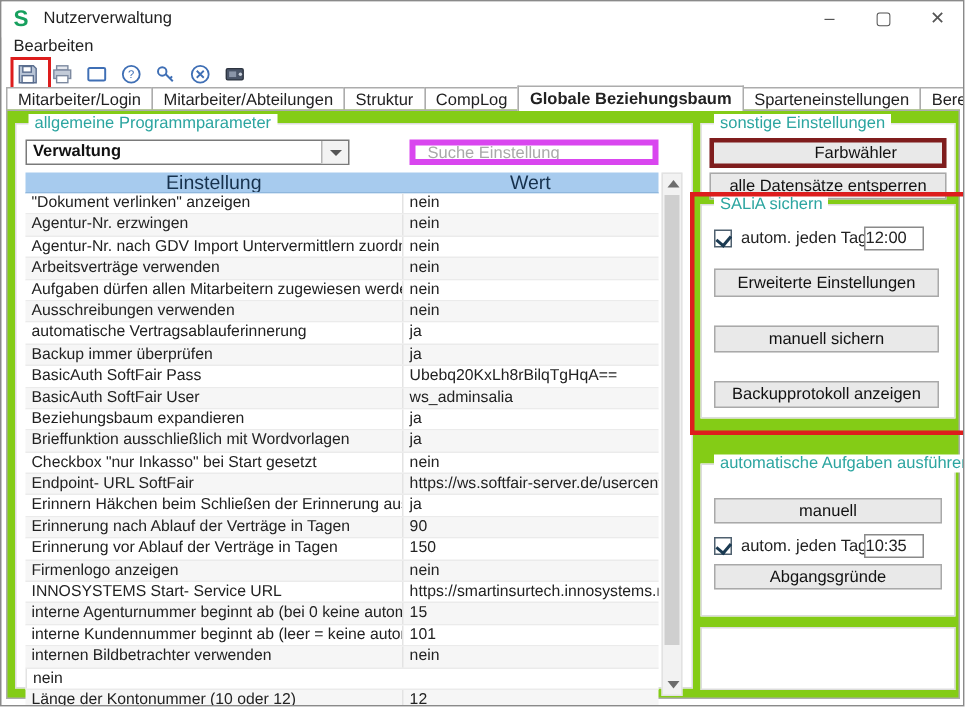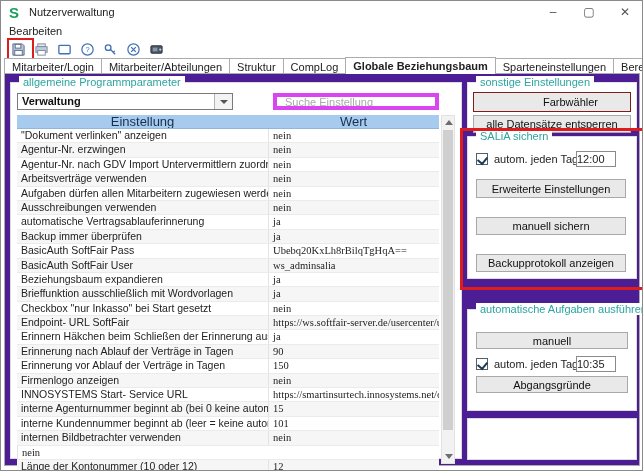--- a/index.html
+++ b/index.html
@@ -16,48 +16,48 @@
   
   .toolbar{position:absolute;left:0;top:40px;width:100%;height:17px;}
   .tool-icon{position:absolute;top:1px;width:15px;height:15px;}
   .tool-icon svg{width:15px;height:15px;display:block;}
   .red-box-toolbar{position:absolute;left:6px;top:-3px;width:23px;height:21px;border:2px solid #dd1d1d;}
   
   .tabbar{position:absolute;left:3px;top:57px;height:16px;display:flex;}
   .tab{font-size:11px;color:#222;padding:1px 7px 0 7px;border:1px solid #acacac;border-bottom:none;background:#ffffff;margin-right:-1px;height:15px;line-height:14px;box-sizing:border-box;white-space:nowrap;}
   .tab.active{font-weight:bold;height:17px;margin-top:-1px;position:relative;z-index:3;background:#fff;}
   
-  .content{position:absolute;left:3px;top:72px;width:636px;height:393px;border:1px solid #acacac;background:#4c1d95;box-sizing:border-box;}
+  .content{position:absolute;left:3px;top:72px;width:636px;height:393px;border:1px solid #acacac;background:#84cc16;box-sizing:border-box;}
   .groupbox{position:absolute;border:1px solid #dcdcdc;box-sizing:border-box;background:#fff;}
   .group-label{position:absolute;top:-7px;left:8px;background:#fff;padding:0 4px;font-size:11px;color:#2ca5a0;white-space:nowrap;}
   
   .left-group{left:5px;top:8px;width:452px;height:377px;}
   .cat-select{position:absolute;left:6px;top:10px;width:216px;height:17px;border:1px solid #7a7a7a;box-sizing:border-box;font-size:11px;font-weight:bold;color:#111;line-height:15px;padding-left:4px;background:#fff;}
   .cat-arrow{position:absolute;right:0;top:0;width:17px;height:15px;border-left:1px solid #b5b5b5;background:#f3f3f3;}
   .cat-arrow::after{content:"";position:absolute;left:5px;top:6px;border-left:4px solid transparent;border-right:4px solid transparent;border-top:4px solid #555;}
   .search-input{position:absolute;left:262px;top:10px;width:166px;height:17px;border:4px solid #d946ef;box-sizing:border-box;font-size:11px;padding-left:8px;font-family:"Liberation Sans",sans-serif;color:#333;}
   .search-input::placeholder{color:#a9a9a9;}
   .settings-table{position:absolute;left:6px;top:32px;width:422px;}
   .thead{display:flex;height:13px;background:#a7cbee;border-bottom:1px solid #8fb7dd;}
   .th{font-size:13px;color:#16314d;text-align:center;line-height:13px;overflow:hidden;white-space:nowrap;}
   .th.name{width:59.5%;}
   .th.value{width:40.5%;}
   .trow{display:flex;height:13.4px;border-bottom:1px solid #ebebeb;background:#fff;}
   .trow.alt{background:#f6f6f6;}
   .cell{font-size:10.5px;color:#222;line-height:13px;overflow:hidden;white-space:nowrap;box-sizing:border-box;padding-left:4px;}
   .cell.name{width:59.5%;}
-  .cell.value{width:40.5%;border-left:1px solid #e3e3e3;font-family:Liberation Serif, serif;}
+  .cell.value{width:40.5%;border-left:1px solid #e3e3e3;}
   .vscroll{position:absolute;left:430px;top:32px;width:14px;height:349px;background:#f2f2f2;border:1px solid #e2e2e2;box-sizing:border-box;}
   .scroll-arrow{position:absolute;left:3px;width:0;height:0;}
   .scroll-up{top:4px;border-left:4px solid transparent;border-right:4px solid transparent;border-bottom:5px solid #6d6d6d;}
   .scroll-down{bottom:4px;border-left:4px solid transparent;border-right:4px solid transparent;border-top:5px solid #6d6d6d;}
   .scroll-thumb{position:absolute;left:1px;top:14px;width:10px;height:300px;background:#cfcfcf;}
   
   .btn{position:absolute;background:#e9e9e9;border:1px solid #a9a9a9;box-sizing:border-box;font-size:11px;color:#111;text-align:center;cursor:default;font-family:"Liberation Sans",sans-serif;}
-  .btn.focus{border:1px solid #7f1d1d;padding-left:43px;}
+  .btn.focus{border:3px solid #7f1d1d;padding-left:43px;}
   .checkbox{position:absolute;width:12px;height:12px;border:1px solid #4f606f;background:#fff;box-sizing:border-box;}
   .checkbox::after{content:"";position:absolute;left:2px;top:1px;width:5px;height:7px;border:solid #1a3a52;border-width:0 2px 2px 0;transform:rotate(40deg);}
   .cb-label{position:absolute;font-size:11px;color:#222;white-space:nowrap;}
   .time-box{position:absolute;width:40px;height:16px;border:1px solid #8a8a8a;box-sizing:border-box;font-size:11px;text-align:left;padding:0;font-family:"Liberation Sans",sans-serif;color:#222;background:#fff;}
   .group-sonstige{left:462px;top:8px;width:170px;height:48px;border-color:#e4e4e4;}
   .group-salia{left:462px;top:62px;width:170px;height:143px;}
   .group-aufgaben{left:462px;top:235px;width:170px;height:102px;}
   .group-empty{left:462px;top:344px;width:170px;height:42px;}
   .red-box-salia{position:absolute;left:455px;top:54px;width:181px;height:156px;border:3px solid #dd1d1d;z-index:5;pointer-events:none;}
 </style>

